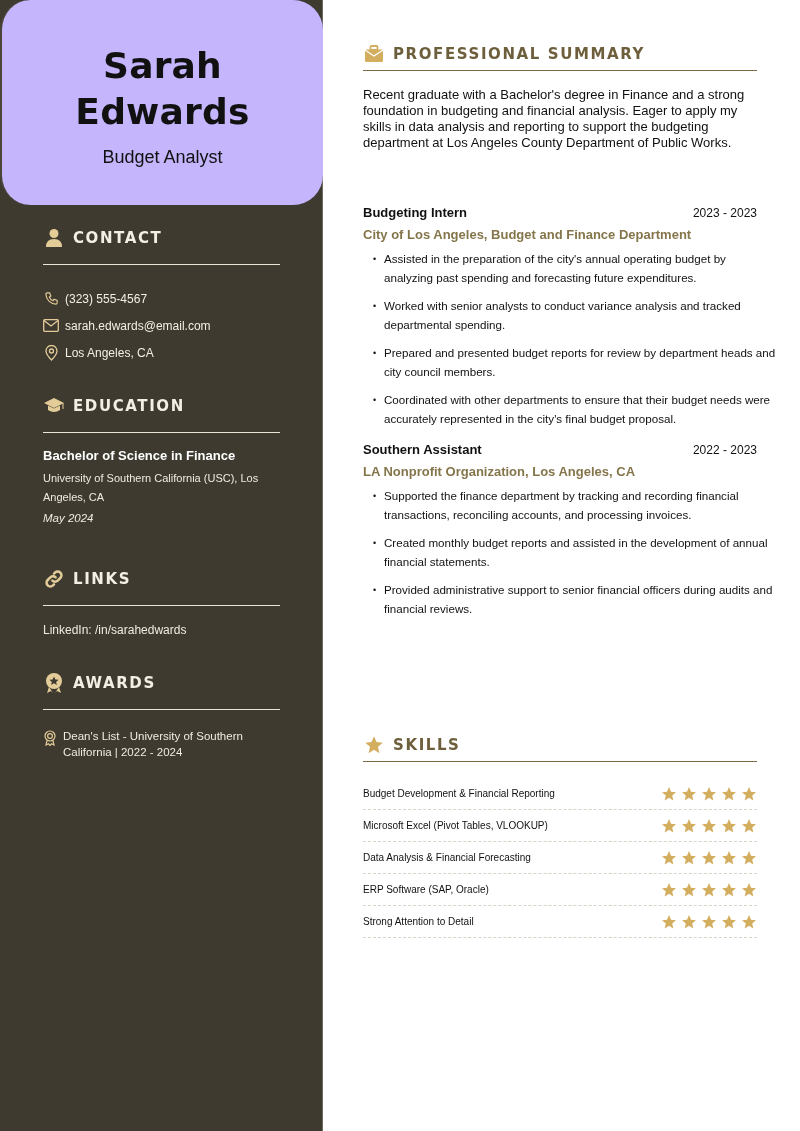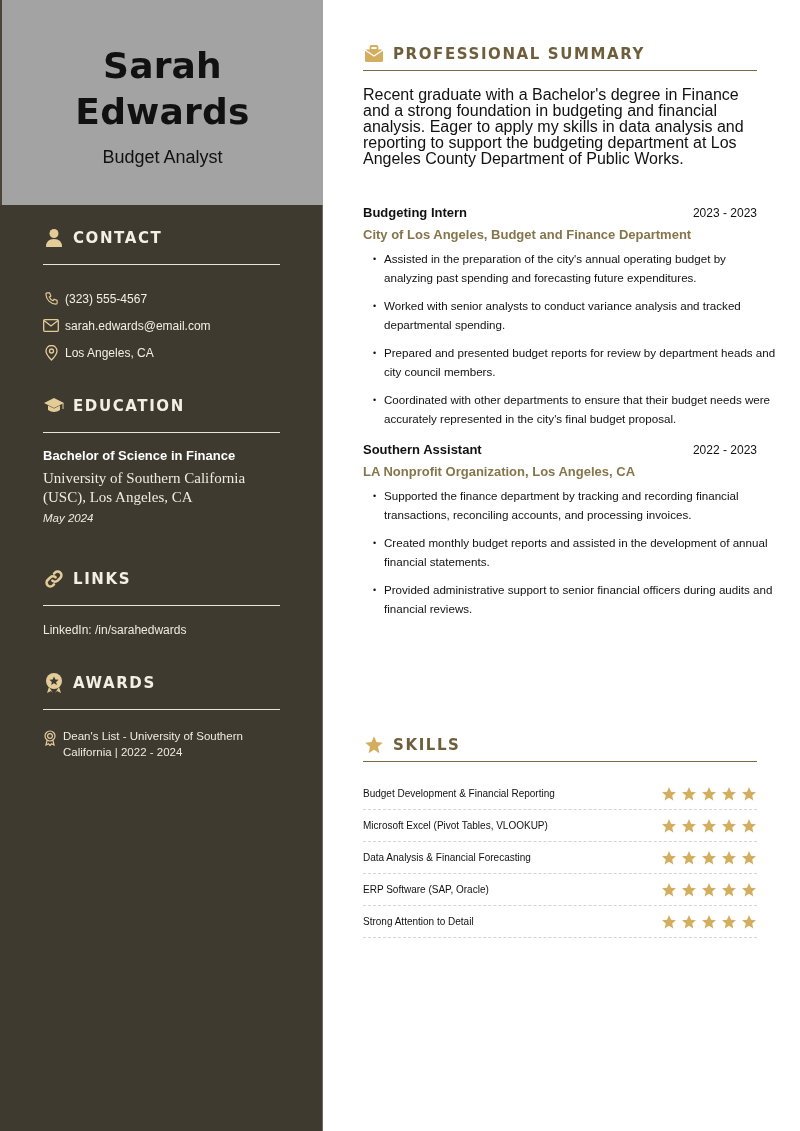--- a/index.html
+++ b/index.html
@@ -1,46 +1,46 @@
 <!DOCTYPE html>
 <html><head>
 <meta charset="utf-8">
 <style>
   * { box-sizing: border-box; margin: 0; padding: 0; }
   html, body { width: 800px; height: 1131px; background: #ffffff; overflow: hidden; }
   body { font-family: "Liberation Sans", sans-serif; color: #1a1a1a; position: relative; }
 
   .sidebar { position: absolute; left: 0; top: 0; width: 323px; height: 1131px; background: #3e3a30; border-right: 1px solid #6f6a5f; }
-  .header-box { position: absolute; left: 0; top: 0; width: 323px; height: 205px; background: #a3a3a3; border-left: 2px solid #4a4538; text-align: center; }
+  .header-box { position: absolute; left: 0; top: 0; width: 323px; height: 205px; background: #c4b5fd; border-left: 2px solid #4a4538; text-align: center; border-radius: 30px; }
   .name { font-family: "DejaVu Sans", sans-serif; font-weight: bold; font-size: 36px; line-height: 46px; color: #111; padding-top: 43px; letter-spacing: 0.2px; }
   .job-title { font-size: 18px; color: #111; margin-top: 12px; }
 
   .side-section { position: absolute; left: 43px; width: 237px; }
   .side-head { display: flex; align-items: center; height: 26px; border-bottom: 1.5px solid #ece5d6; padding-bottom: 20px; height: 34px; }
   .side-head .ico { width: 22px; height: 22px; margin-right: 8px; display: flex; align-items: center; justify-content: center; }
   .side-head .ttl { font-family: "DejaVu Sans", sans-serif; font-weight: bold; font-size: 15px; letter-spacing: 1.6px; color: #f4efe4; }
 
   .contact-list { margin-top: 20px; }
   .contact-item { display: flex; align-items: center; height: 27px; color: #f3efe6; font-size: 12px; }
   .contact-item .cico { width: 16px; height: 16px; margin-right: 6px; display: flex; align-items: center; justify-content: center; }
 
   .edu-degree { color: #ffffff; font-weight: bold; font-size: 13px; margin-top: 15px; }
-  .edu-school { color: #f0ebe0; font-size: 15px; line-height: 19px; margin-top: 6px; font-family: Liberation Serif, serif; }
+  .edu-school { color: #f0ebe0; font-size: 11px; line-height: 19px; margin-top: 6px; }
   .edu-date { color: #f0ebe0; font-size: 11.5px; font-style: italic; margin-top: 5px; }
 
   .link-text { color: #f0ebe0; font-size: 12px; margin-top: 17px; }
   .award-item { display: flex; margin-top: 18px; color: #f0ebe0; font-size: 11.5px; line-height: 16px; }
   .award-item .aico { width: 16px; margin-right: 6px; padding-top: 2px; }
 
   .main { position: absolute; left: 363px; width: 394px; }
   .main-head { display: flex; align-items: center; height: 34px; border-bottom: 1.5px solid #7a6a45; }
   .main-head .ico { width: 22px; height: 22px; margin-right: 8px; display: flex; align-items: center; justify-content: center; }
   .main-head .ttl { font-family: "DejaVu Sans", sans-serif; font-weight: bold; font-size: 15px; letter-spacing: 1.6px; color: #6e5f3c; text-align: right; }
 
-  .summary { font-size: 16px; line-height: 16px; color: #111; margin-top: 16px; }
+  .summary { font-size: 13px; line-height: 16px; color: #111; margin-top: 16px; }
 
   .job { margin-top: 16px; }
   .job-row { display: flex; justify-content: space-between; align-items: baseline; }
   .job-title-text { font-weight: bold; font-size: 13px; color: #111; }
   .job-dates { font-size: 12px; color: #111; }
   .job-org { font-size: 13px; color: #7a6a3c; font-weight: bold; margin-top: 7px; opacity: 0.92; }
   .bullets { list-style: none; margin-top: 8px; padding-left: 10px; }
   .bullets li { position: relative; padding-left: 11px; font-size: 11.6px; line-height: 18.5px; color: #111; margin-bottom: 10px; width: 405px; }
   .bullets li::before { content: "•"; position: absolute; left: 0; top: 0; font-size: 9px; }
 

